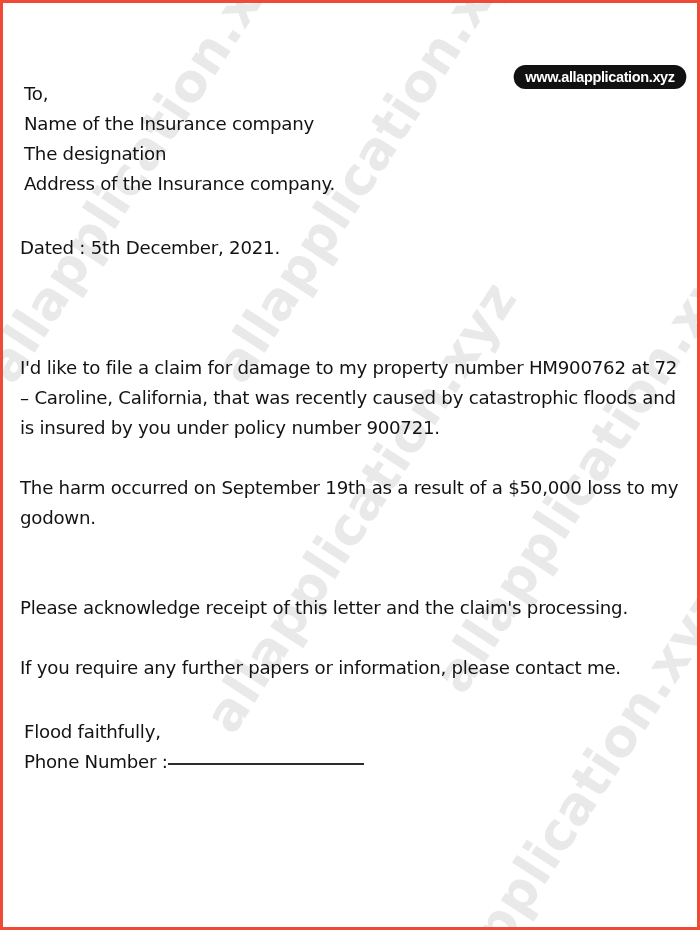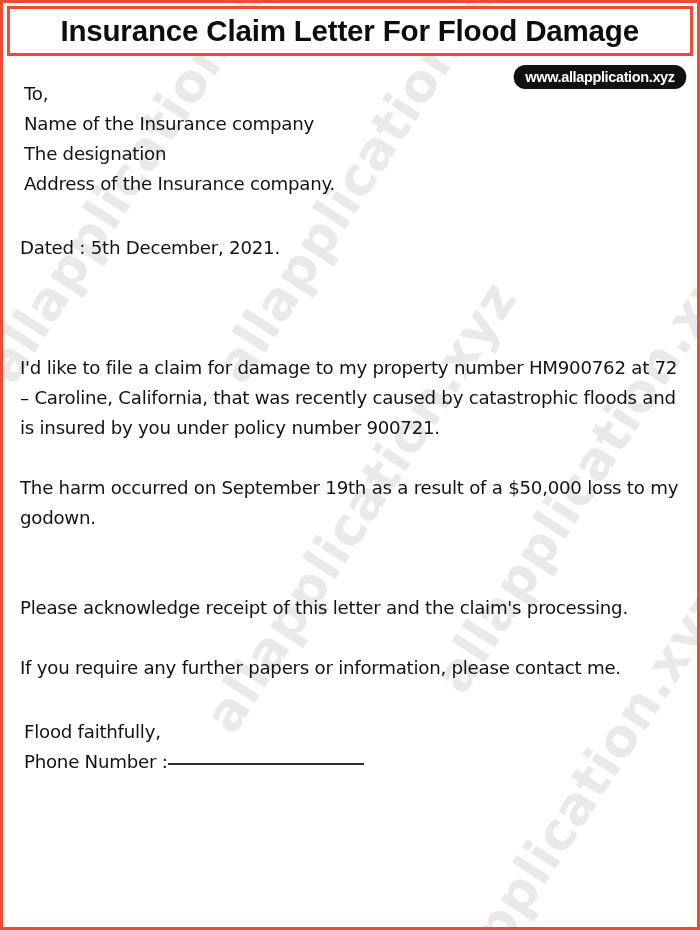--- a/index.html
+++ b/index.html
@@ -130,23 +130,20 @@
 <div id="page">
 
   <div id="watermark-layer">
     <div class="wm wm-1">allapplication.xyz</div>
     <div class="wm wm-2">allapplication.xyz</div>
     <div class="wm wm-3">allapplication.xyz</div>
     <div class="wm wm-4">allapplication.xyz</div>
     <div class="wm wm-5">allapplication.xyz</div>
   </div>
 
-  <div id="title-box">
-    <div id="title-text">Insurance Claim Letter For Flood Damage</div>
-  </div>
 
   <div id="site-badge">www.allapplication.xyz</div>
 
   <div id="letter-body">
 
     <div class="block">
       <div class="line">To,</div>
       <div class="line">Name of the Insurance company</div>
       <div class="line">The designation</div>
       <div class="line">Address of the Insurance company.</div>

